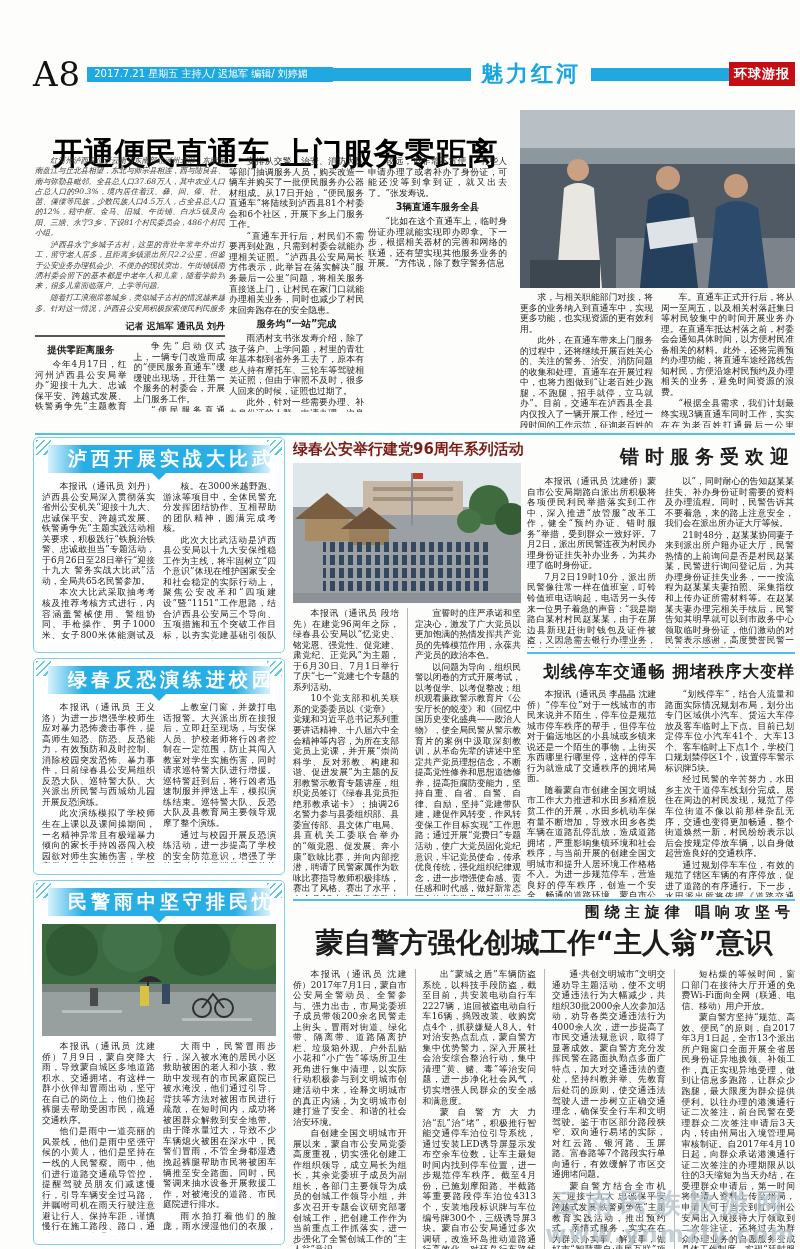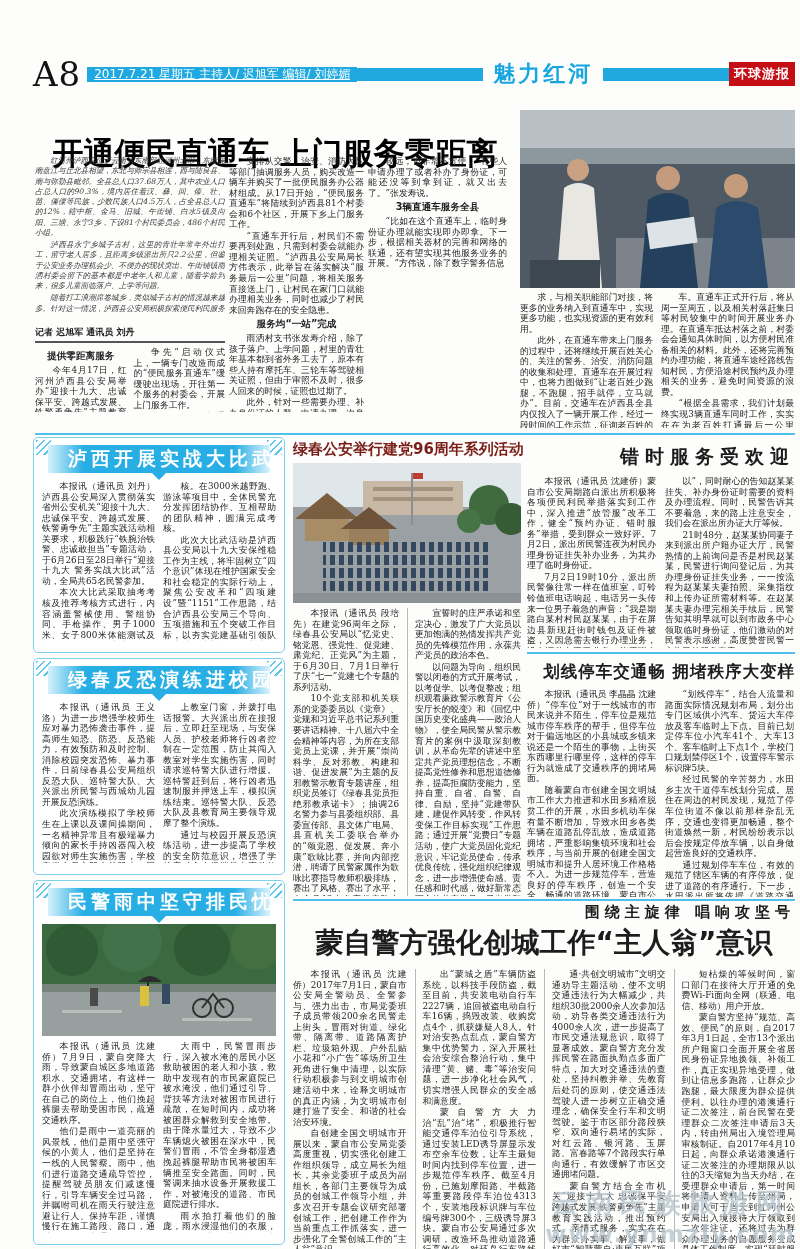--- a/index.html
+++ b/index.html
@@ -3,40 +3,40 @@
 <meta charset="utf-8">
 <style>
   html,body{margin:0;padding:0;}
   body{width:800px;height:1249px;position:relative;background:#fdfdfc;overflow:hidden;
        font-family:"DejaVu Serif","Liberation Serif",serif;color:#1c1c1c;}
   
   .hdr{position:absolute;left:33px;top:56px;width:762px;height:36px;display:flex;align-items:center;}
   .pageno{font-size:34px;font-weight:normal;letter-spacing:1px;line-height:1;margin-right:6px;color:#111;}
   .hbar{height:13px;background:#1fa9e0;}
   .hbar.datebar{flex:0 0 232px;height:15px;display:flex;align-items:center;padding:0 7px;}
-  .dateline{color:#fff;font-size:12px;font-family:"DejaVu Sans",sans-serif;white-space:nowrap;overflow:hidden;text-decoration:underline;}
+  .dateline{color:#fff;font-size:10px;font-family:"DejaVu Sans",sans-serif;white-space:nowrap;overflow:hidden;}
   .hbar.spacer{flex:1;}
   .sect-title{color:#18a6e0;font-size:22px;font-weight:bold;font-family:"DejaVu Sans",sans-serif;
               letter-spacing:3px;margin:12px 10px;white-space:nowrap;}
   .masthead{background:#c50d16;color:#fff;font-size:13px;font-weight:bold;padding:3px 5px;
             letter-spacing:1px;font-family:"DejaVu Sans",sans-serif;white-space:nowrap;}
   
   .bp{font-size:8.8px;line-height:1.2;text-align:justify;margin:0 0 1px;text-indent:2em;color:#222;}
   .subhead{font-size:9.6px;font-weight:bold;text-align:center;margin:3px 0 2px;font-family:"DejaVu Sans",sans-serif;}
   .cols{display:flex;overflow:hidden;}
   .cols .col{overflow:hidden;}
   .cols.ruled .col + .col{border-left:1px solid #b9b9b9;padding-left:7px;}
   
   .lead-headline{position:absolute;left:35px;top:112px;width:480px;font-size:31px;font-weight:900;
                  font-family:"DejaVu Sans",sans-serif;letter-spacing:0;text-align:center;color:#000;line-height:1.35;}
   .lead-body{position:absolute;left:35px;top:156px;width:480px;height:256px;display:flex;gap:4px;}
   .lead-left{width:190px;overflow:hidden;}
   .lead-intro p{font-size:7.6px;line-height:1.35;font-style:italic;color:#3a3a3a;margin:0 0 2px;text-indent:2em;text-align:justify;}
   .lead-intro{height:158px;overflow:hidden;}
-  .lead-byline{font-size:9px;font-weight:bold;margin:12px 0 2px;font-family:"DejaVu Sans",sans-serif;}
+  .lead-byline{font-size:9px;font-weight:bold;margin:6px 0 2px;font-family:"DejaVu Sans",sans-serif;text-align:right;}
   .lead-rule{border:none;border-top:2px solid #555;margin:2px 0 4px;}
   .minicols{display:flex;gap:7px;height:78px;overflow:hidden;}
   .minicols .col{width:92px;}
   .lead-c3{width:135px;overflow:hidden;}
   .lead-c4{width:139px;overflow:hidden;}
   .lead-right{position:absolute;left:520px;top:110px;width:275px;height:320px;}
   .lead-photo{width:275px;height:178px;display:block;background:#50585f;}
   .lead-right .minicols2{display:flex;gap:8px;height:136px;overflow:hidden;margin-top:4px;}
   .lead-right .minicols2 .col{width:133px;overflow:hidden;}
   

